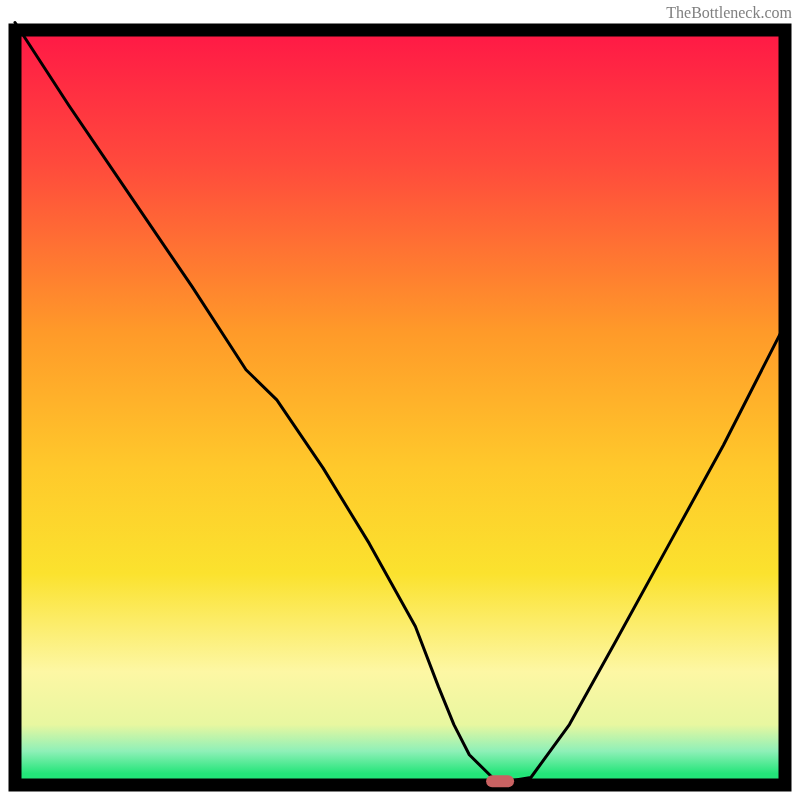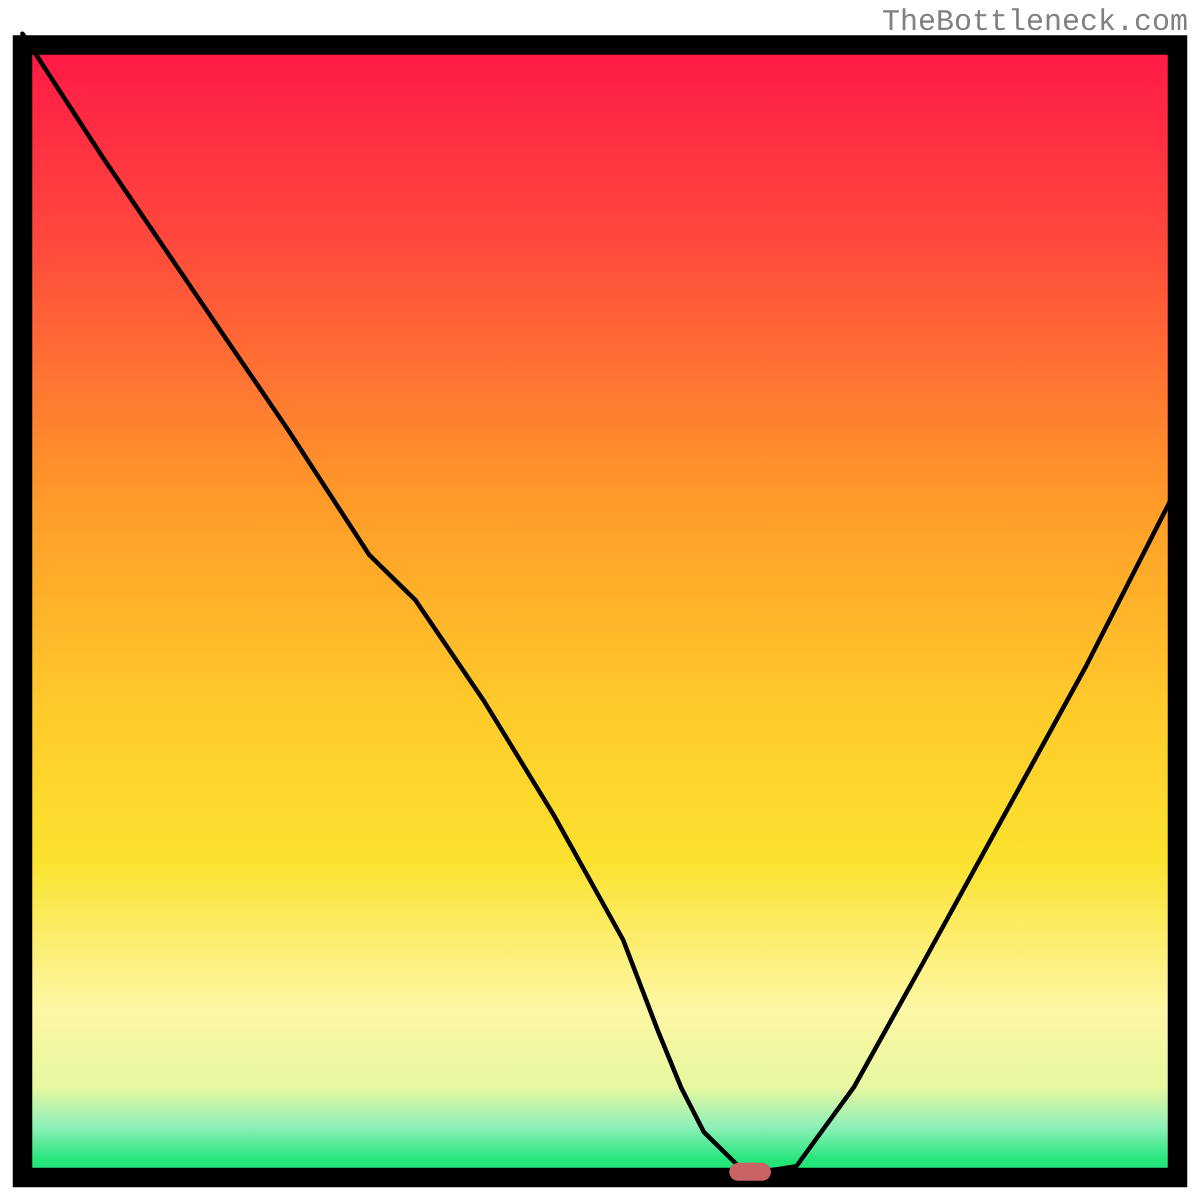--- a/index.html
+++ b/index.html
@@ -11,22 +11,22 @@
   .chart-wrap {
     position: relative;
     width: 800px;
     height: 800px;
   }
   .watermark {
     position: absolute;
     top: 4px;
     right: 8px;
     color: #808080;
-    font-size: 20px;
-    font-family: Liberation Mono, monospace;
+    font-size: 16px;
+    font-family: Liberation Serif, serif;
     z-index: 10;
   }
   svg {
     display: block;
   }
 </style>
 </head>
 <body>
 
 <div class="chart-wrap">

